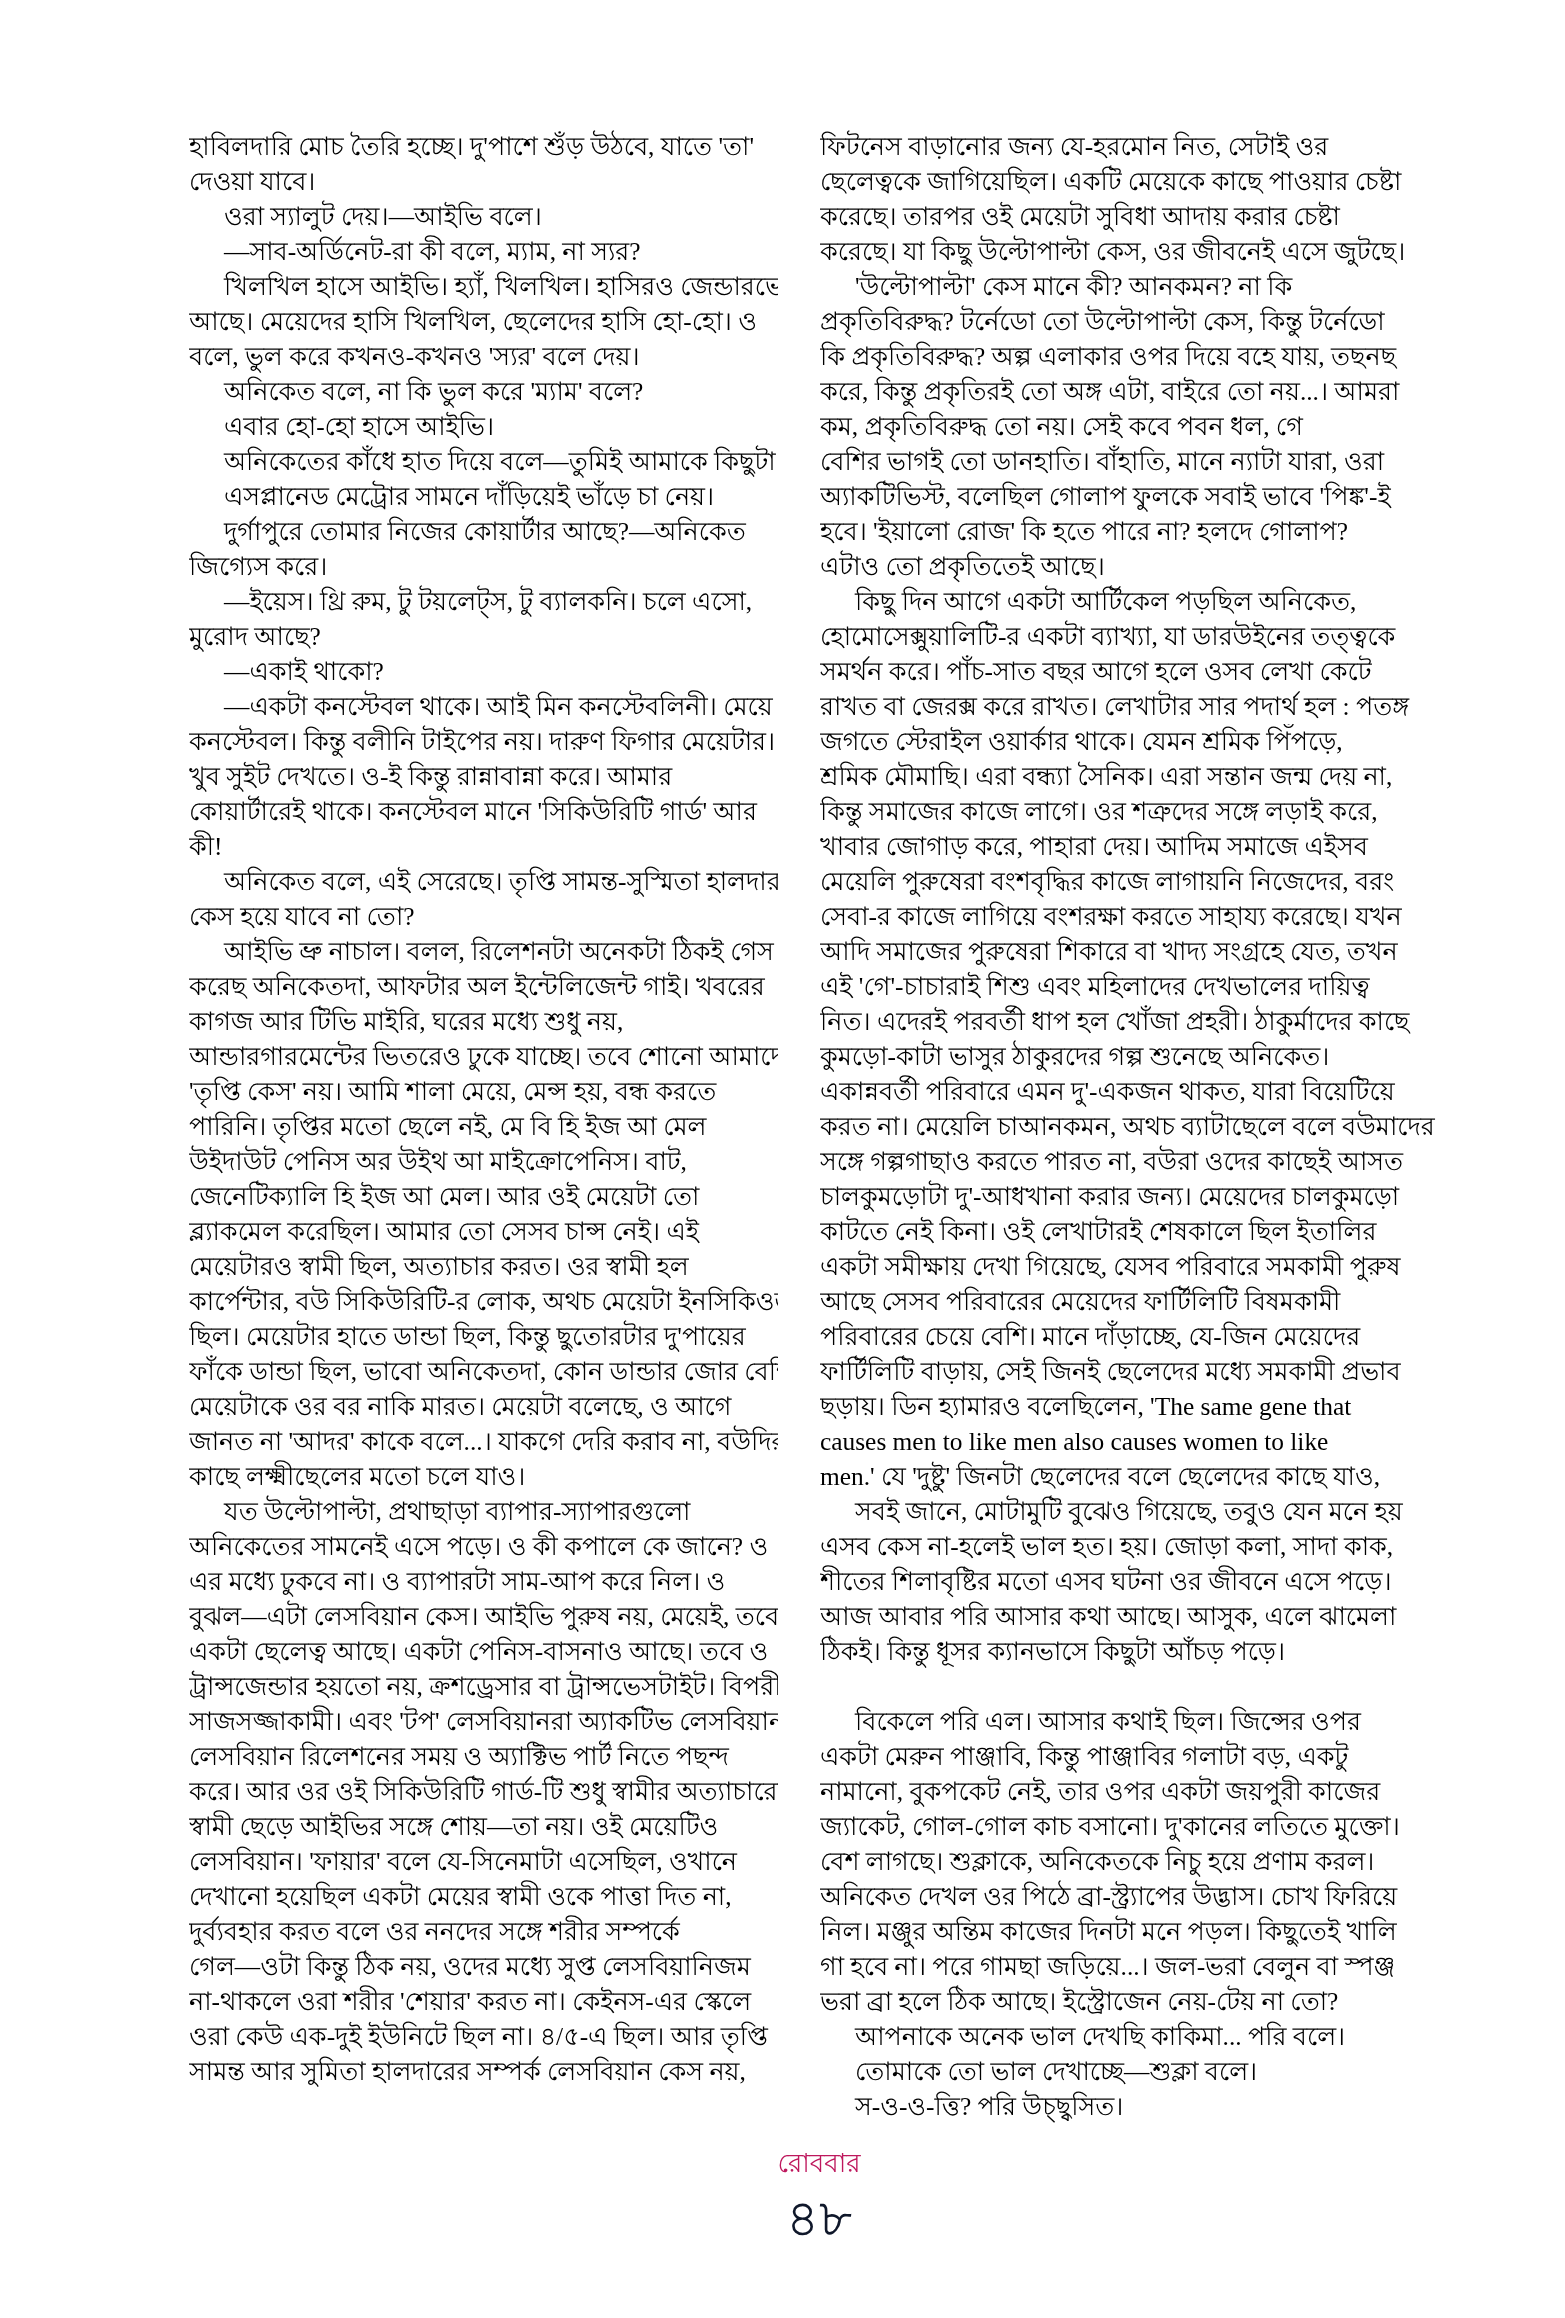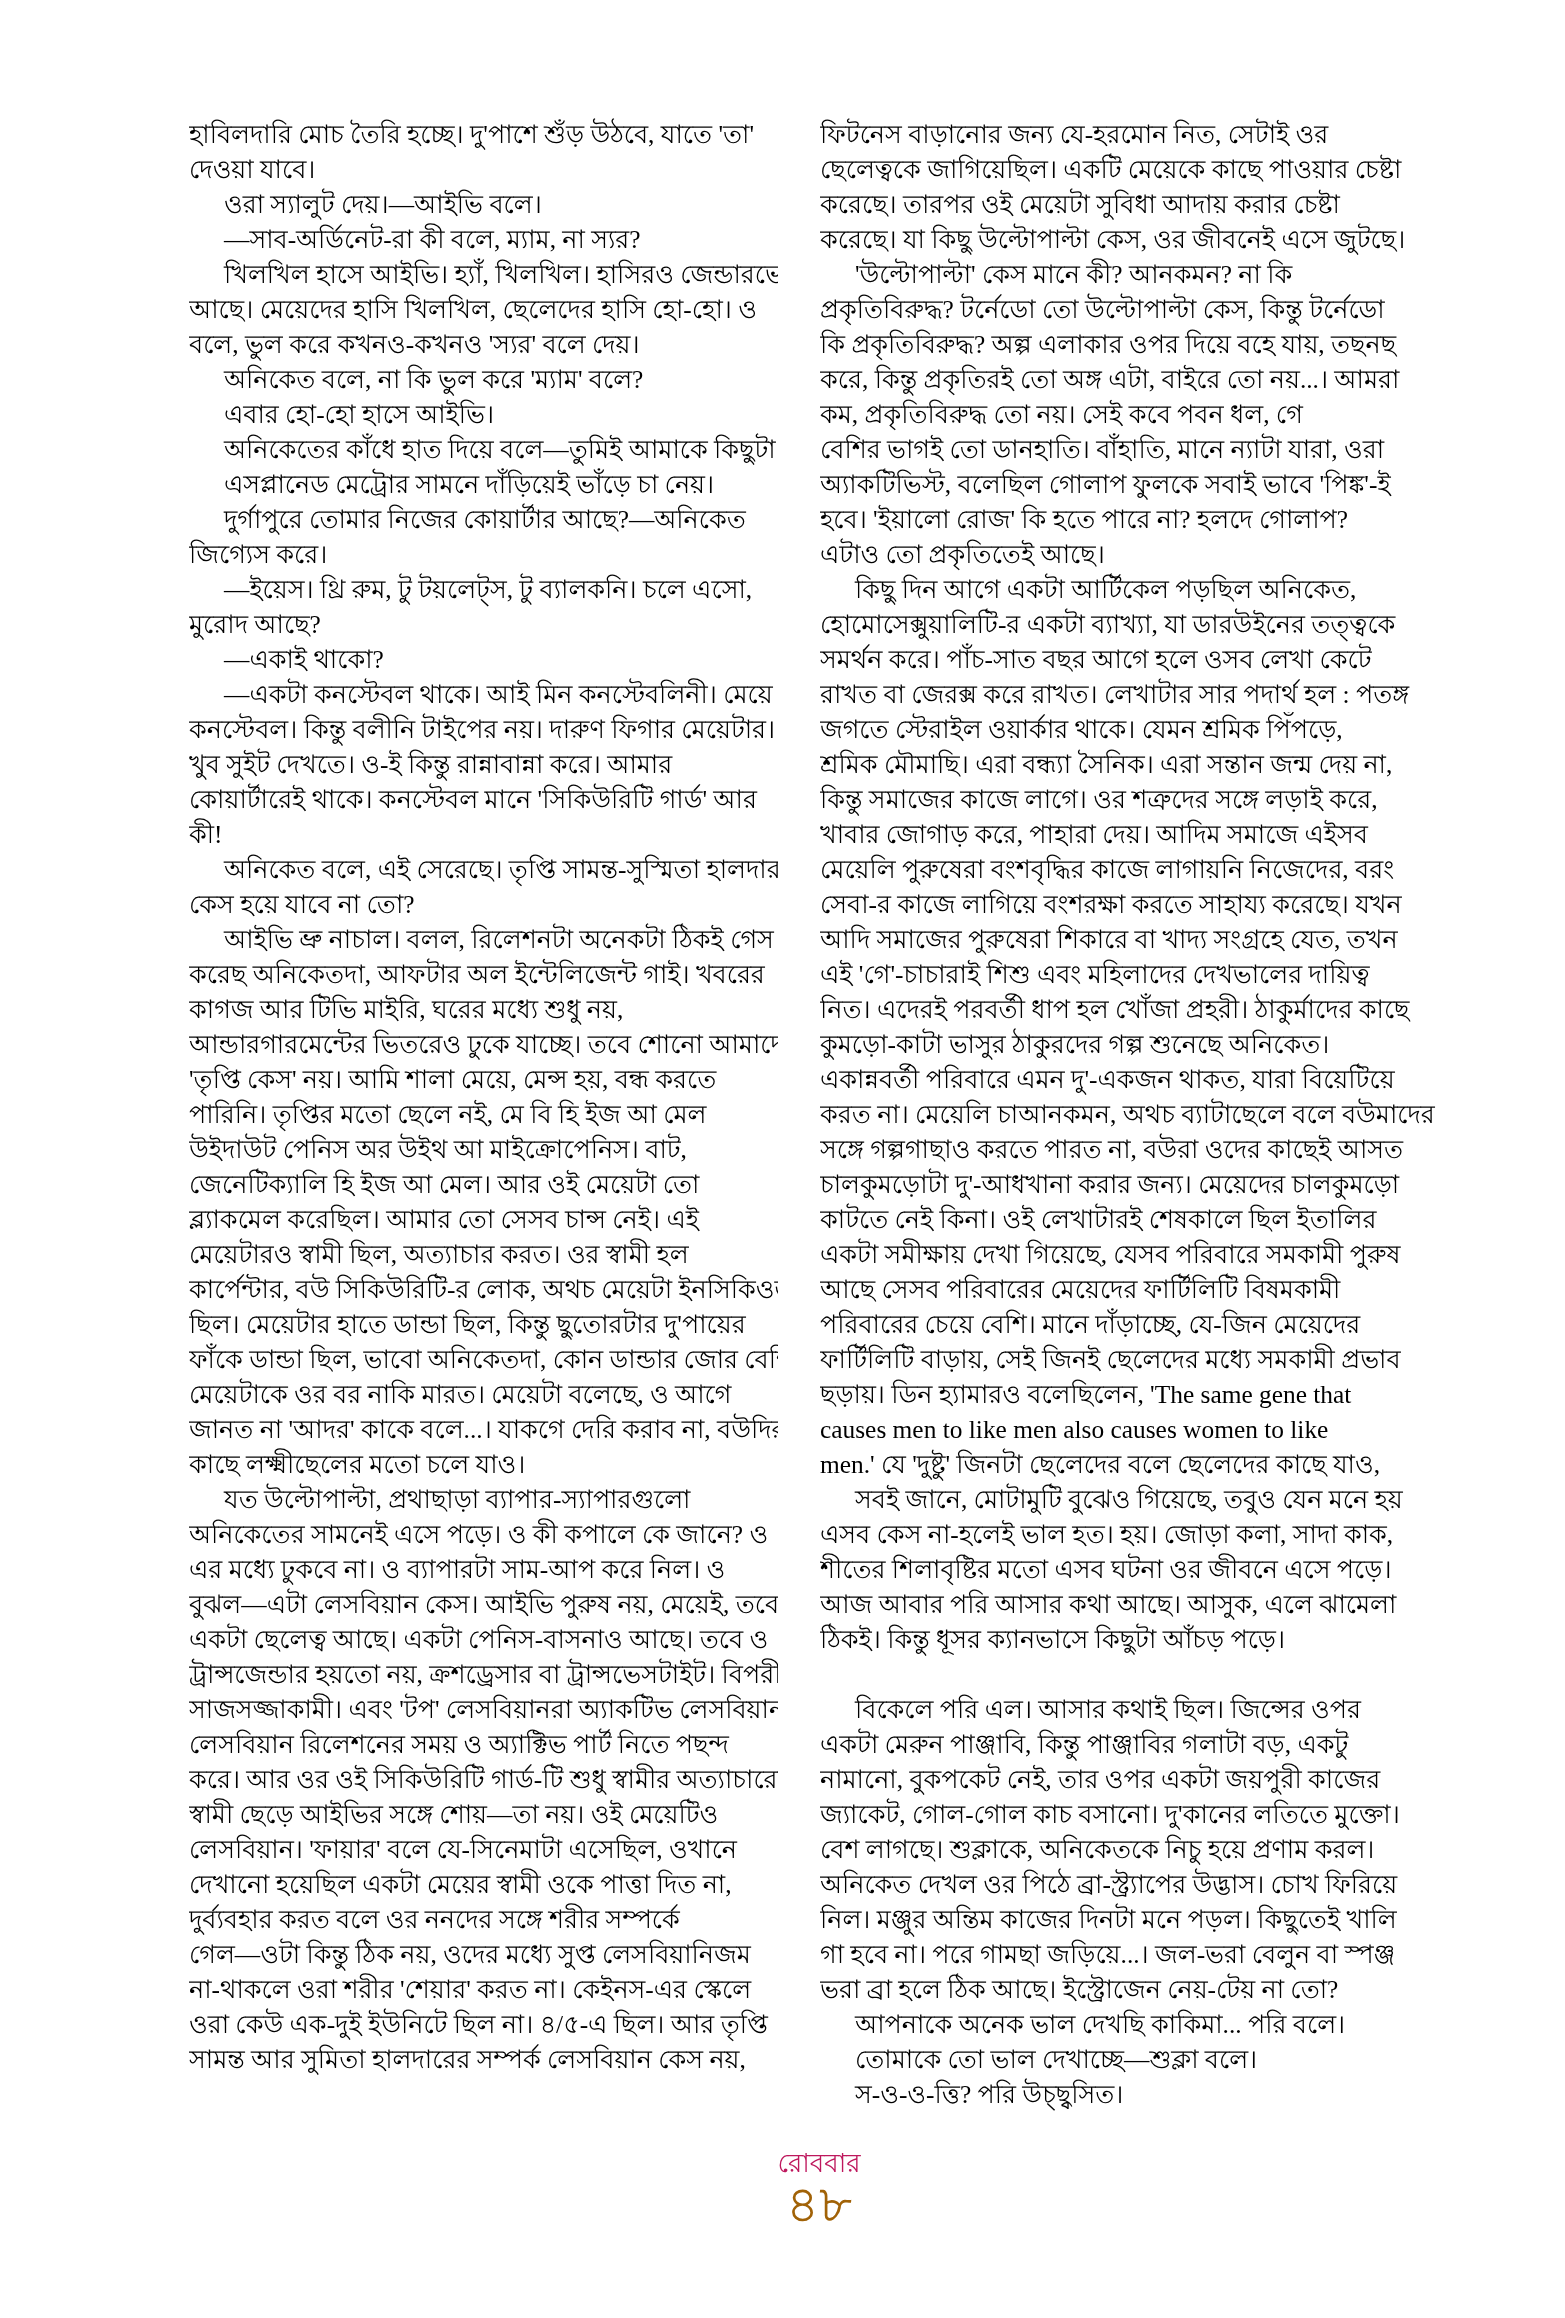--- a/index.html
+++ b/index.html
@@ -12,21 +12,21 @@
     width: 1565px;
     height: 2319px;
     background: #ffffff;
     color: #000000;
     font-family: "Liberation Serif", "DejaVu Serif", "DejaVu Sans", serif;
     overflow: hidden;
   }
   .columns {
     position: absolute;
     left: 189px;
-    top: 117px;
+    top: 129px;
     width: 1260px;
     display: flex;
     gap: 42px;
   }
   .col {
     flex: 0 0 auto;
   }
   .col-left  { width: 589px; }
   .col-right { width: 628px; }
   .line {
@@ -48,22 +48,22 @@
     text-align: center;
   }
   .footer-title {
     font-size: 26px;
     line-height: 31px;
     color: #be185d;
   }
   .footer-page {
     font-size: 51px;
     line-height: 49px;
-    margin-top: 1px;
-    color: #a16207;
+    margin-top: 15px;
+    color: #0f172a;
     font-family: "DejaVu Serif", "Liberation Serif", serif;
   }
 </style>
 </head>
 <body>
 
 <div class="page">
 
   <div class="columns">
     <div class="col col-left" id="left-column">

